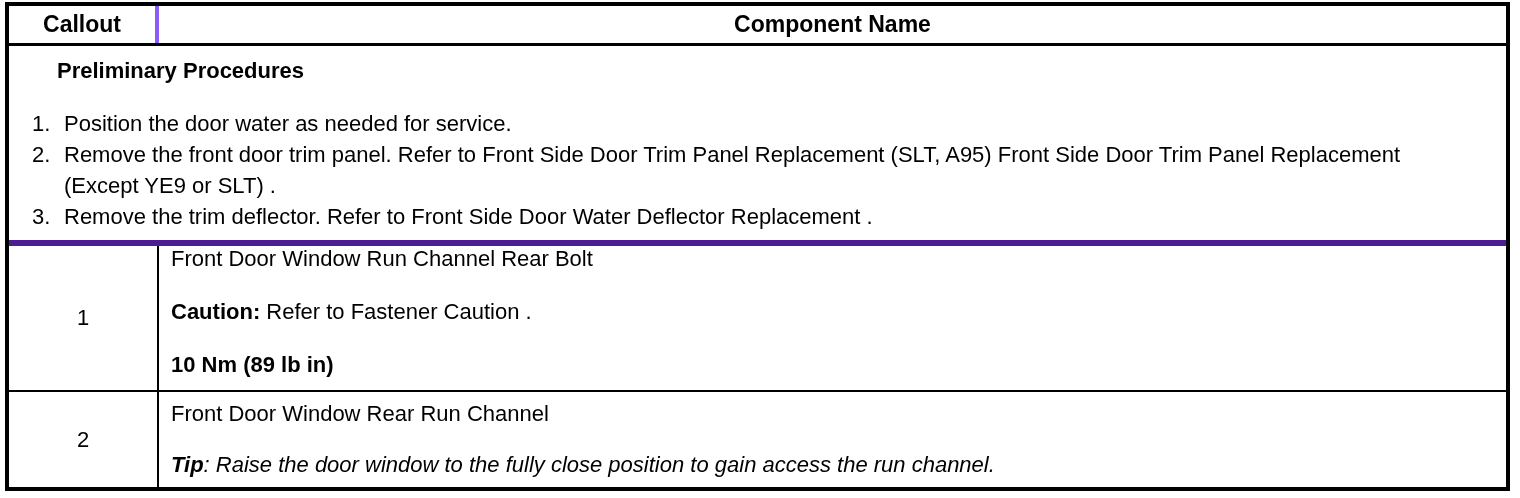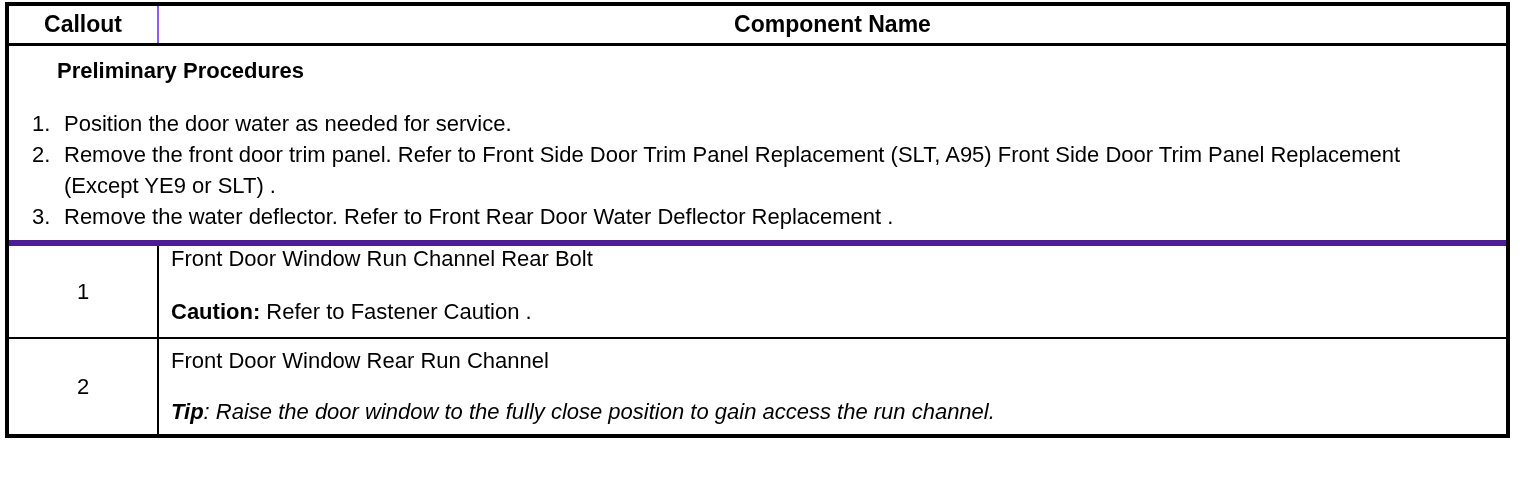--- a/index.html
+++ b/index.html
@@ -25,21 +25,21 @@
   .th {
     font-weight: bold;
     font-size: 23px;
     display: flex;
     align-items: center;
     justify-content: center;
   }
   .th-callout {
     width: 150px;
     flex: 0 0 150px;
-    border-right: 2px solid #8b5cf6;
+    border-right: 4px solid #8b5cf6;
   }
   .th-component { flex: 1; }
   
   .prelim {
     border-bottom: 6px solid #4c1d95;
     padding: 12px 8px 8px 0;
   }
   .prelim-title {
     font-weight: bold;
     font-size: 22px;
@@ -97,30 +97,31 @@
       <div class="step">
         <span class="step-num">1.</span>
         <span class="step-text">Position the door water as needed for service.</span>
       </div>
       <div class="step">
         <span class="step-num">2.</span>
         <span class="step-text">Remove the front door trim panel. Refer to Front Side Door Trim Panel Replacement (SLT, A95) Front Side Door Trim Panel Replacement (Except YE9 or SLT) .</span>
       </div>
       <div class="step">
         <span class="step-num">3.</span>
-        <span class="step-text">Remove the water deflector. Refer to Front Rear Door Water Deflector Replacement .</span>
+        <span class="step-text">Remove the trim deflector. Refer to Front Side Door Water Deflector Replacement .</span>
       </div>
     </div>
   </div>
 
   <div class="row row-1">
     <div class="cell-callout">1</div>
     <div class="cell-body">
       <p>Front Door Window Run Channel Rear Bolt</p>
       <p><span class="bold">Caution:</span><span> Refer to Fastener Caution .</span></p>
+      <p class="bold">10 Nm (89 lb in)</p>
     </div>
   </div>
 
   <div class="row row-2">
     <div class="cell-callout">2</div>
     <div class="cell-body">
       <p>Front Door Window Rear Run Channel</p>
       <p><span class="bold">Tip</span><span>: </span><span>Raise the door window to the fully close position to gain access the run channel.</span></p>
     </div>
   </div>

